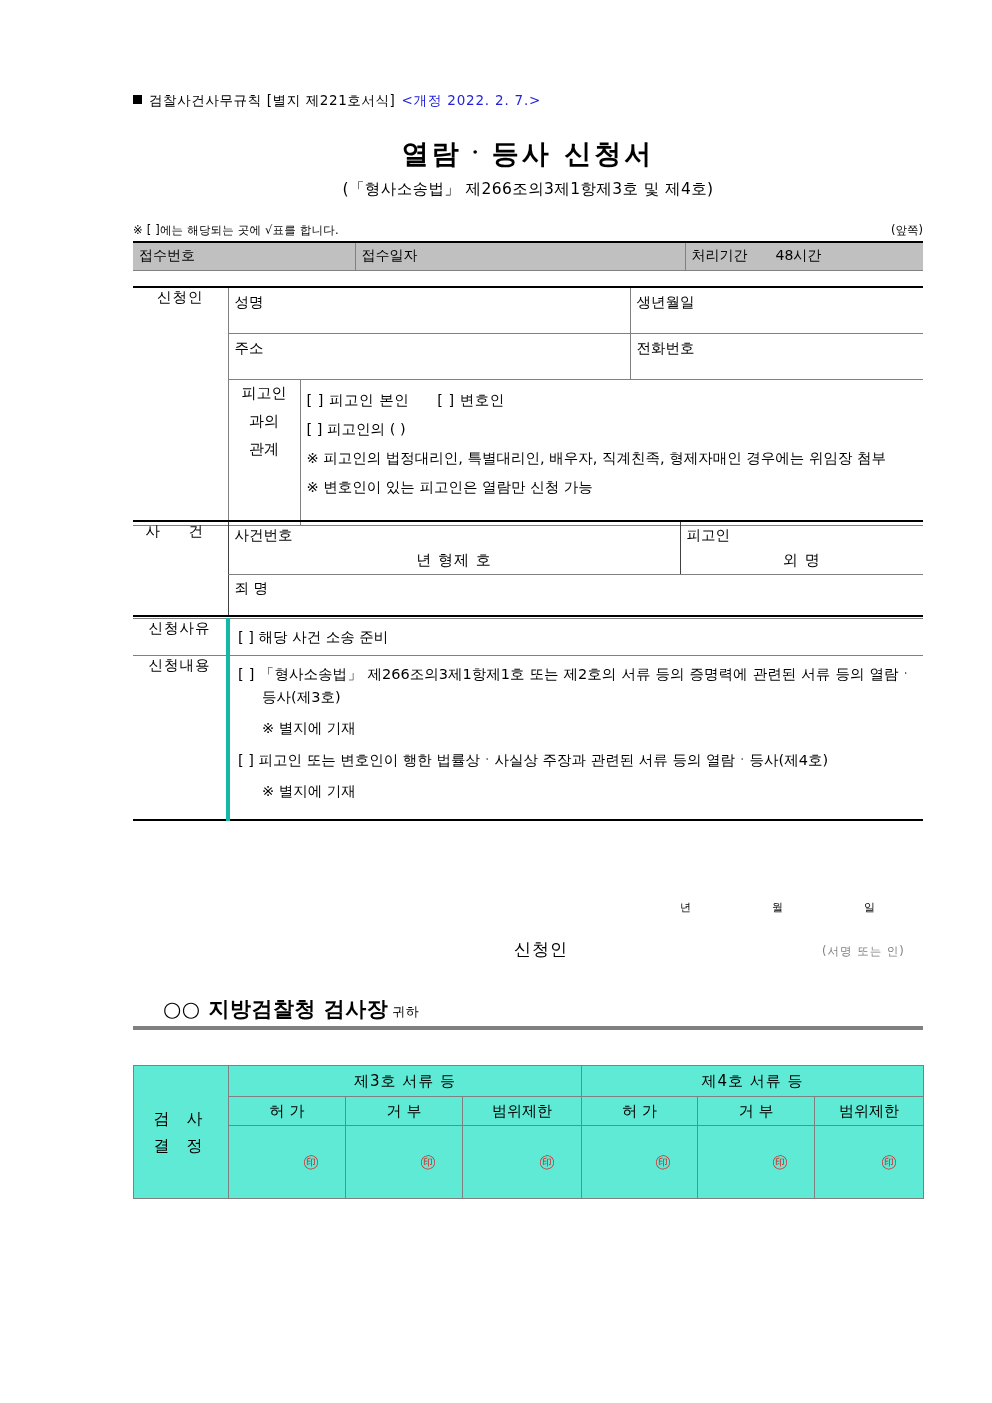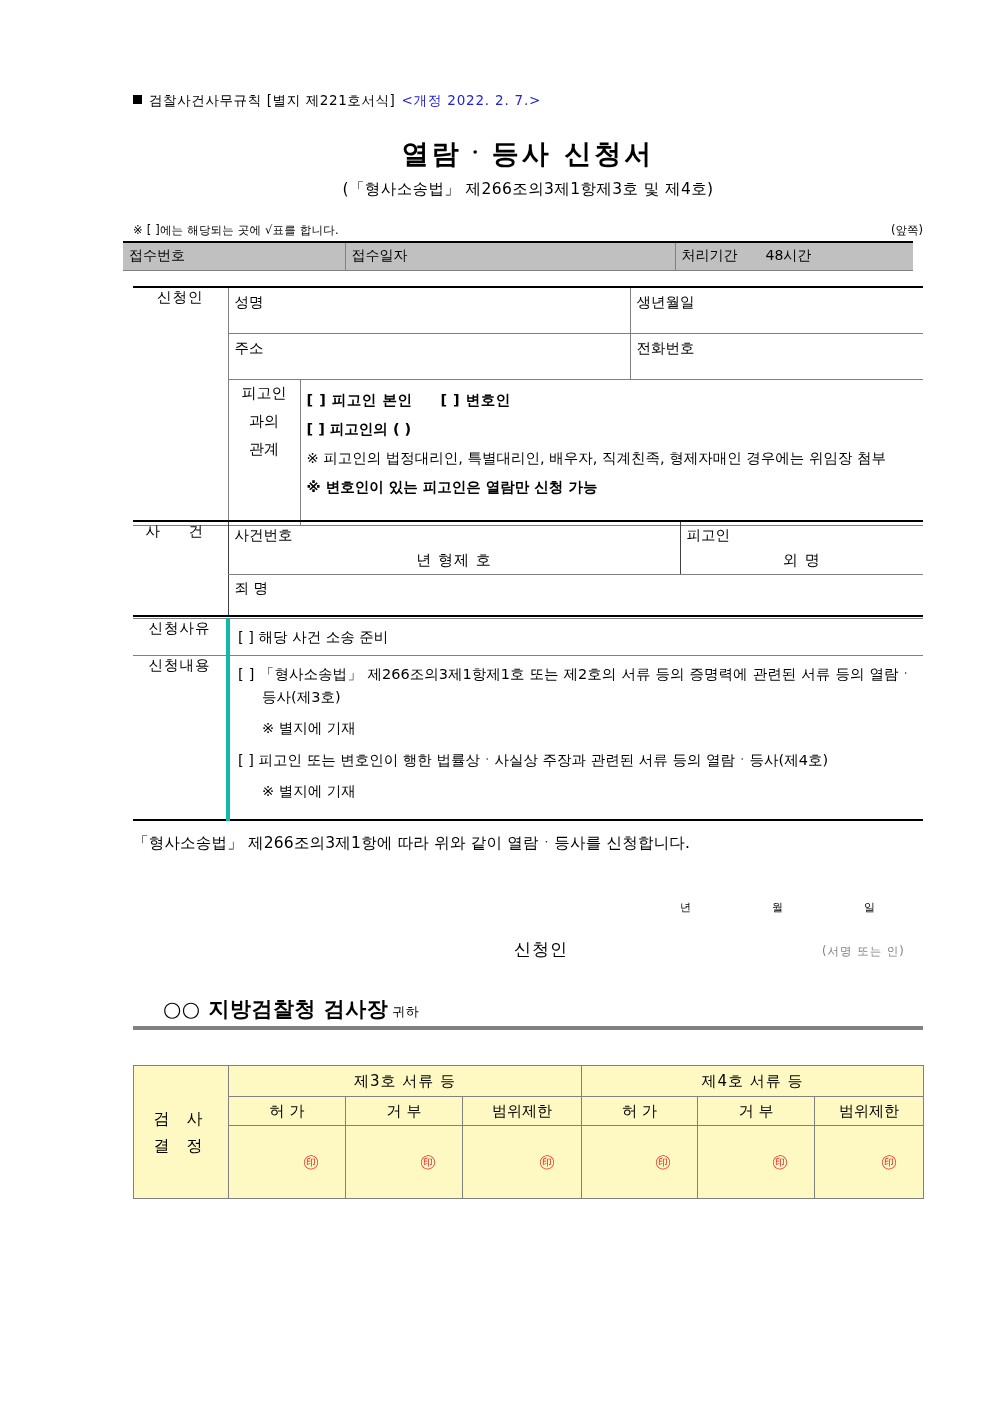--- a/index.html
+++ b/index.html
@@ -86,21 +86,21 @@
     border: 1px solid #808080;
     vertical-align: top;
     padding: 0;
     font-size: 14.5px;
   }
   .pad { padding: 5px 0 0 6px; }
   .ctr { text-align: center; vertical-align: middle; }
 
   
   #receipt {
-    left: 91px; top: 241px; width: 790px;
+    left: 101px; top: 241px; width: 790px;
   }
   #receipt td {
     background: #c0c0c0;
     height: 27px;
     border-top: 2px solid #000;
     border-bottom: 1px solid #808080;
     border-left: 1px solid #808080;
     border-right: 1px solid #808080;
   }
   #receipt td.first { border-left: none; }
@@ -114,21 +114,21 @@
     border-top: 2px solid #000;
   }
   #applicant td { border-left: none; border-right: none; }
   #applicant td.vl { border-left: 1px solid #808080; }
   .lblbig {
     font-size: 16px;
     letter-spacing: 1px;
   }
   .stack { line-height: 1.85; font-size: 15px; }
   .relcell { padding: 6px 4px 6px 6px; line-height: 2.0; font-size: 14.5px;}
-  .relcell .ln { white-space: nowrap; font-weight: bold; }
+  .relcell .ln { white-space: nowrap; }
   .relcell .wrapln { white-space: normal; }
   .bx { letter-spacing: 0.5px; }
 
   
   #casebox {
     left: 101px; top: 520px; width: 790px;
     border-top: 2px solid #000;
     border-bottom: 2px solid #000;
   }
   #casebox td { border-left: none; border-right: none; }
@@ -205,21 +205,21 @@
     left: 101px; top: 1026px;
     width: 790px; height: 4px;
     background: #808080;
   }
 
   
   #decision {
     left: 101px; top: 1065px; width: 790px;
   }
   #decision td {
-    background: #fef9c3;
+    background: #5eead4;
     border: 1px solid #808080;
     text-align: center;
     vertical-align: middle;
     font-size: 15px;
   }
   .dhdr { letter-spacing: 1px; }
   .seal {
     color: #e8131a;
     font-size: 16px;
     display: block;
@@ -374,21 +374,20 @@
           <p class="hang just">[ ] 「형사소송법」  제266조의3제1항제1호 또는 제2호의 서류 등의 증명력에 관련된 서류 등의 열람ㆍ등사(제3호)</p>
           <p class="star">※ 별지에 기재</p>
           <p class="hang just">[ ] 피고인 또는 변호인이 행한 법률상ㆍ사실상 주장과 관련된 서류 등의 열람ㆍ등사(제4호)</p>
           <p class="star">※ 별지에 기재</p>
         </div>
       </td>
     </tr>
   </tbody>
     </table>
 
-  <div class="statement">「형사소송법」  제266조의3제1항에 따라 위와 같이 열람ㆍ등사를 신청합니다.</div>
 
   <div class="datesline">
     <span class="d">년</span><span class="d">월</span><span>일</span>
   </div>
 
   <div class="signrow">
     <span class="who">신청인</span>
     <span class="sig">(서명 또는 인)</span>
   </div>
 

